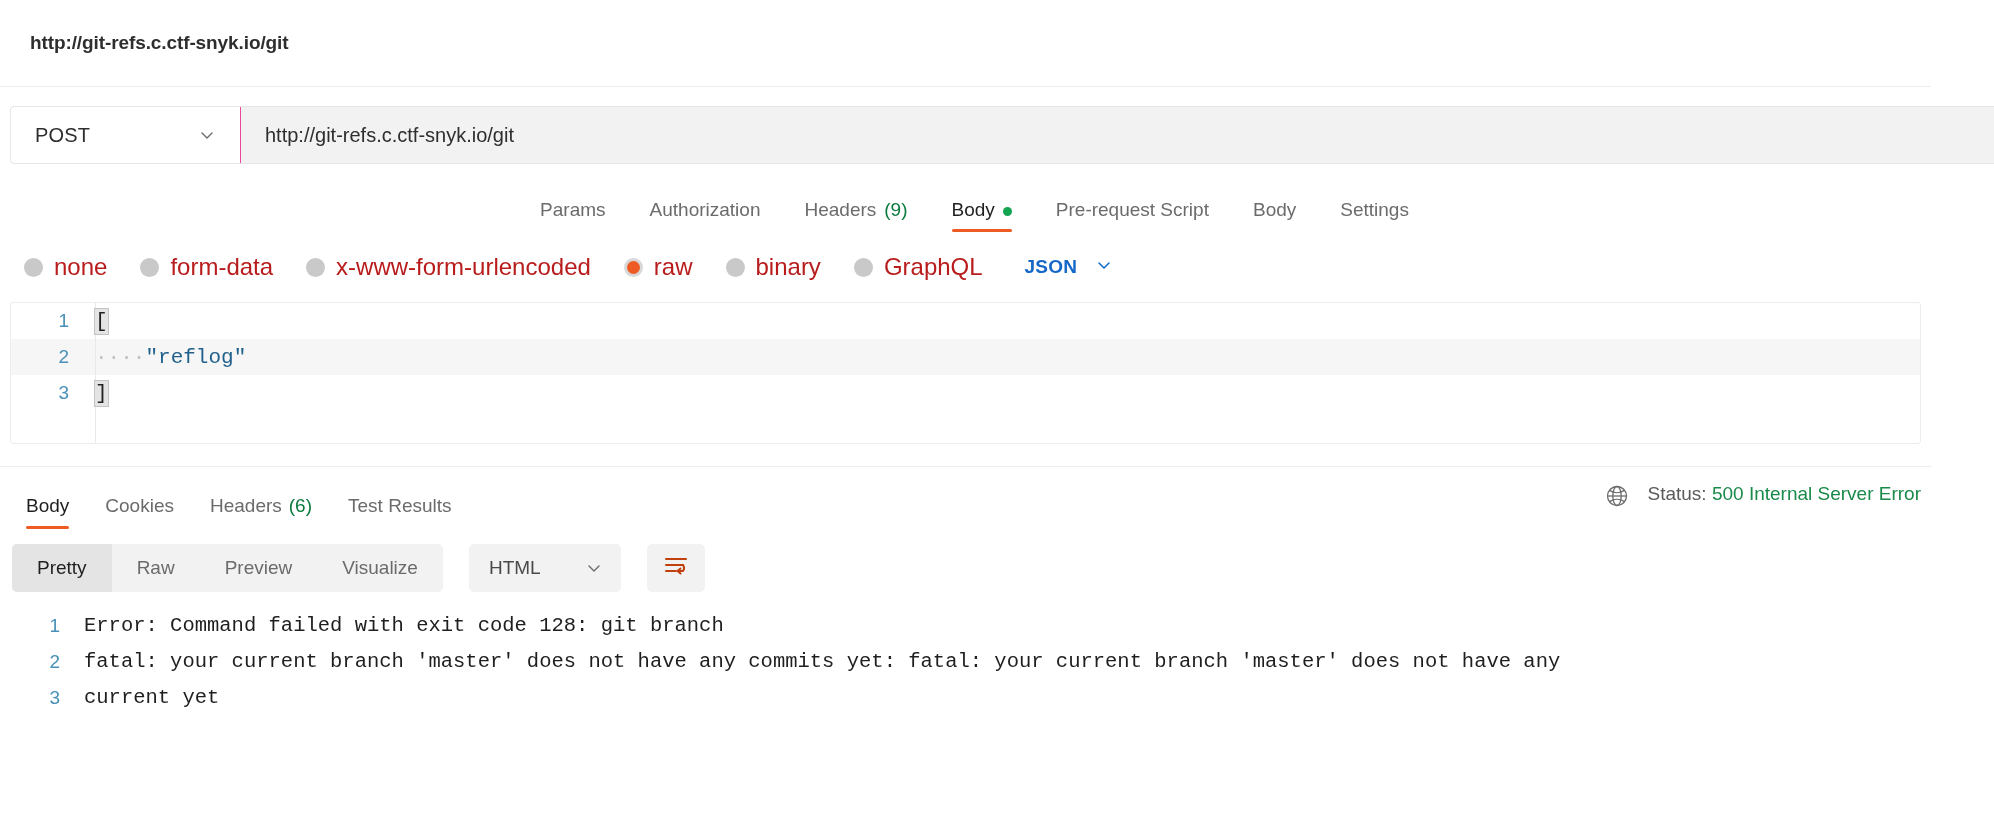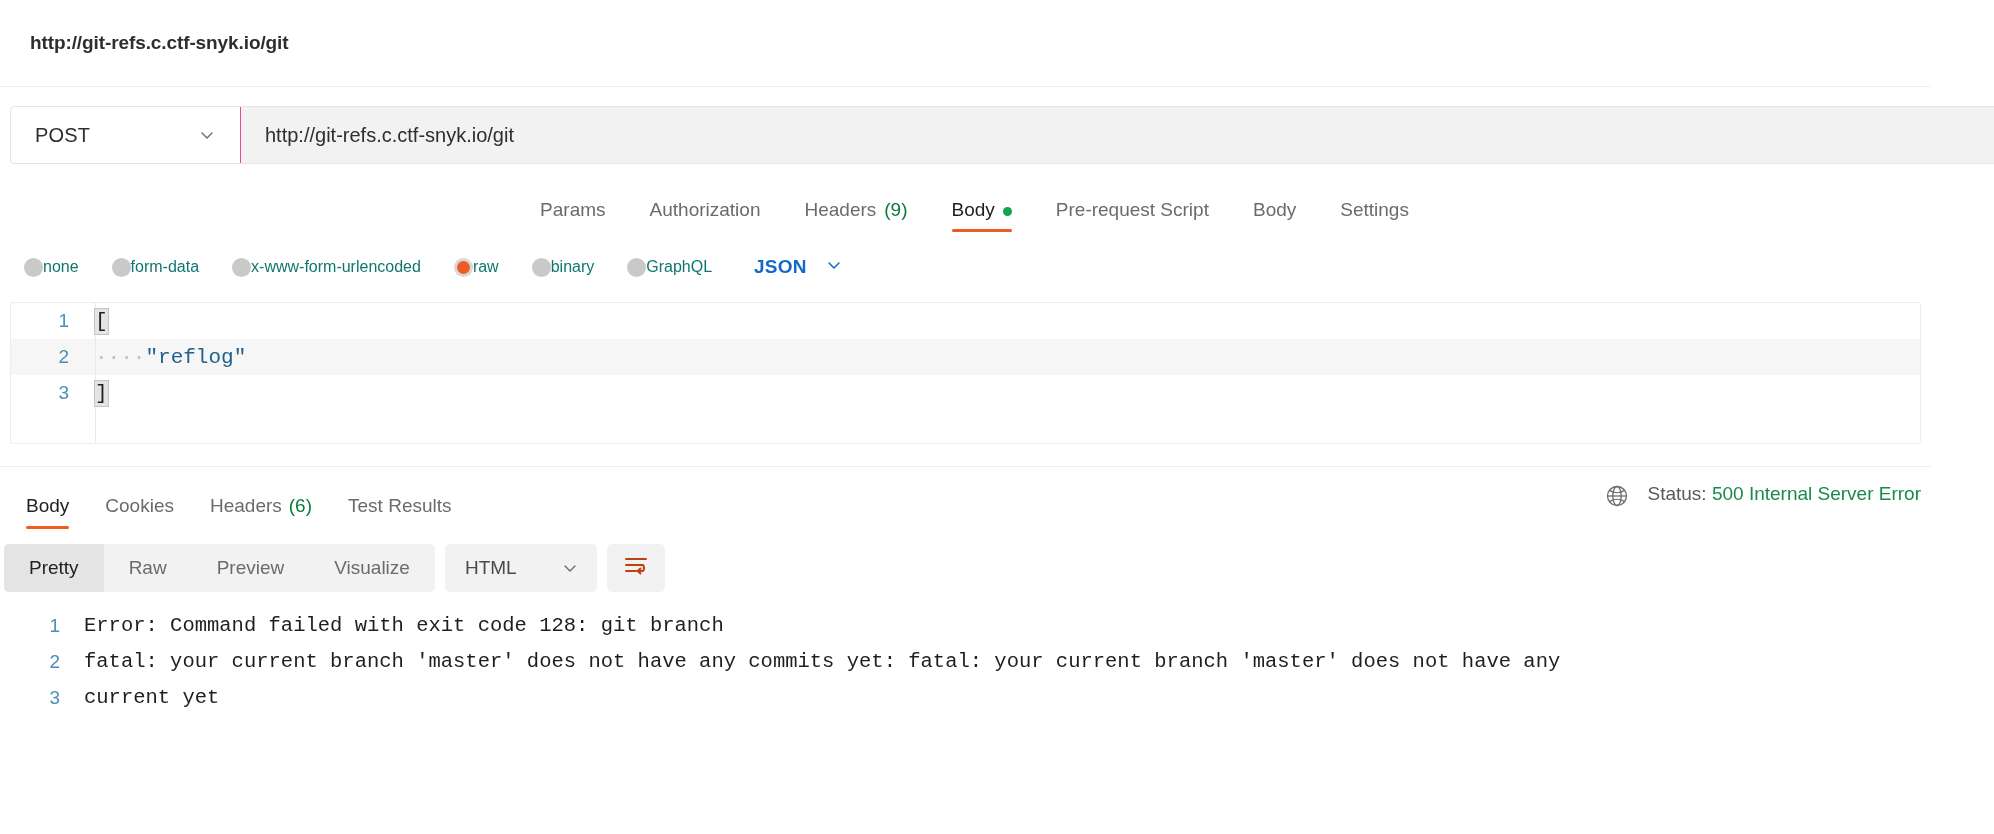--- a/index.html
+++ b/index.html
@@ -91,25 +91,25 @@
 
   
   .body-type-row {
     margin-top: 17px;
     display: flex; align-items: center;
     padding-left: 24px;
     height: 36px;
     gap: 0;
   }
   .radio-opt {
-    display: flex; align-items: center; 
+    display: flex; align-items: center; gap: 11px;
     margin-right: 33px;
     cursor: pointer;
-    font-size: 16px;
-    color: #0f766e;
+    font-size: 24px;
+    color: #b91c1c;
     white-space: nowrap;
   }
   .radio-mark {
     width: 19px; height: 19px; border-radius: 50%;
     background: #c9c9c9; flex: none;
     display: flex; align-items: center; justify-content: center;
   }
   .radio-opt.selected .radio-mark { background: #d8d8d8; }
   .radio-opt.selected .radio-mark::after {
     content: ""; width: 13px; height: 13px; border-radius: 50%;
@@ -184,22 +184,22 @@
     display: flex; gap: 17px;
     padding-bottom: 3px;
   }
   .globe-icon { width: 26px; height: 26px; display:block; }
   .status-text { font-size: 19px; color: #5a5a5a; white-space: nowrap; }
   .status-val { color: #1a8a4a; }
 
   
   .resp-toolbar {
     margin-top: 14px;
-    padding-left: 4px;
-    display: flex; align-items: center; gap: 10px;
+    padding-left: 12px;
+    display: flex; align-items: center; gap: 26px;
     height: 52px;
   }
   .seg-group {
     display: flex; align-items: stretch;
     background: #f2f2f2; border-radius: 5px;
     height: 48px; overflow: hidden;
   }
   .seg {
     display: flex; align-items: center; justify-content: center;
     padding: 0 25px;

